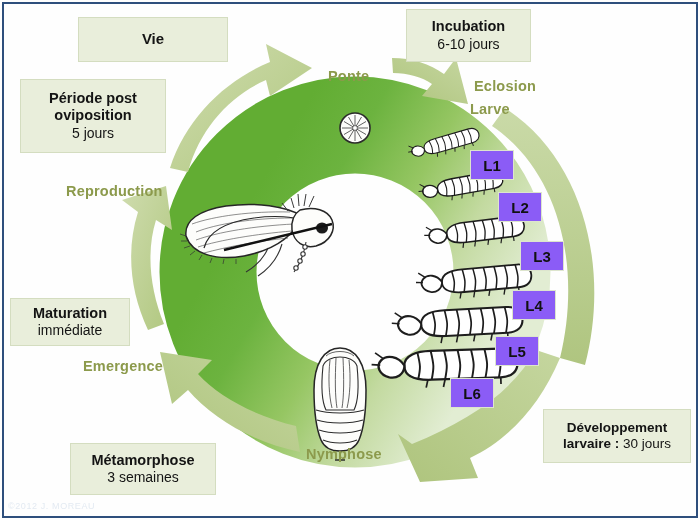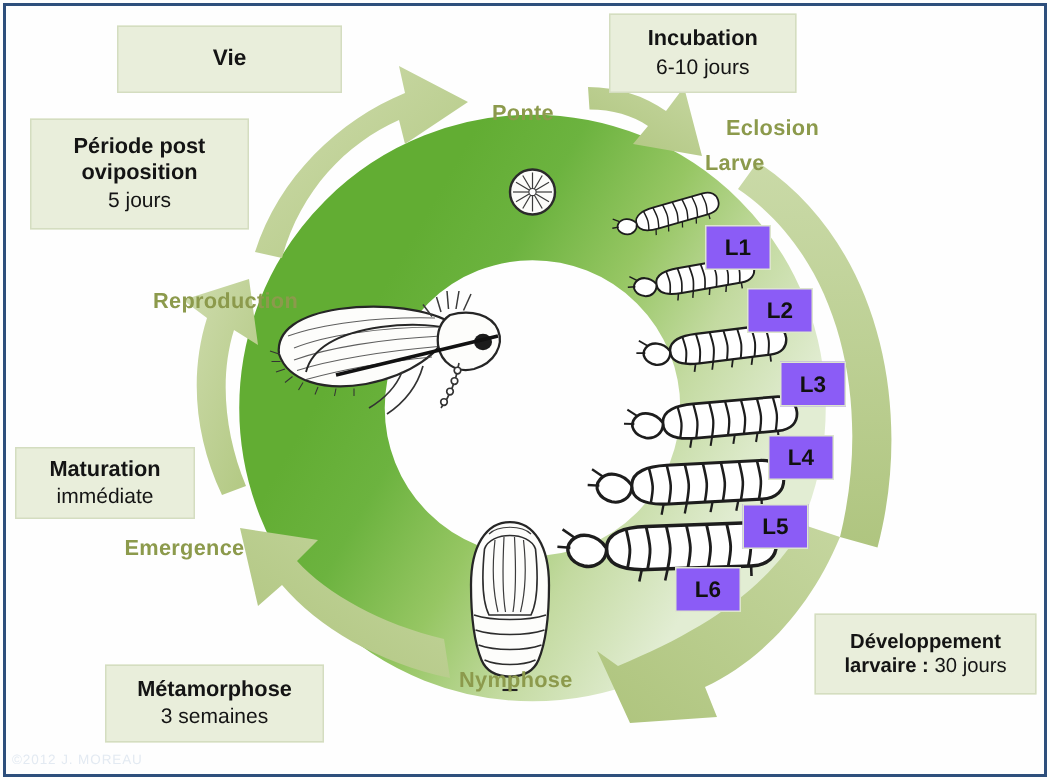--- a/index.html
+++ b/index.html
@@ -72,23 +72,23 @@
   .glabel{
     position:absolute;
     color:#8c9a4c;
     font-weight:bold;
     font-size:14.5px;
     white-space:nowrap;
     z-index:31;
     letter-spacing:.2px;
   }
   #lbl-ponte   {left:328px;top:68px;}
-  #lbl-eclos   {left:484px;top:78px;text-align:right;}
+  #lbl-eclos   {left:474px;top:78px;text-align:right;}
   #lbl-larve   {left:470px;top:101px;}
-  #lbl-repro   {left:66px; top:193px;margin-left:36px;}
+  #lbl-repro   {left:66px; top:183px;}
   #lbl-emerg   {left:83px; top:358px;}
   #lbl-nymph   {left:306px;top:446px;}
 
   
   #watermark{
     position:absolute;left:8px;bottom:9px;
     font-size:9px;color:#e3eaf2;
     letter-spacing:.6px;
     z-index:29;
     user-select:none;

